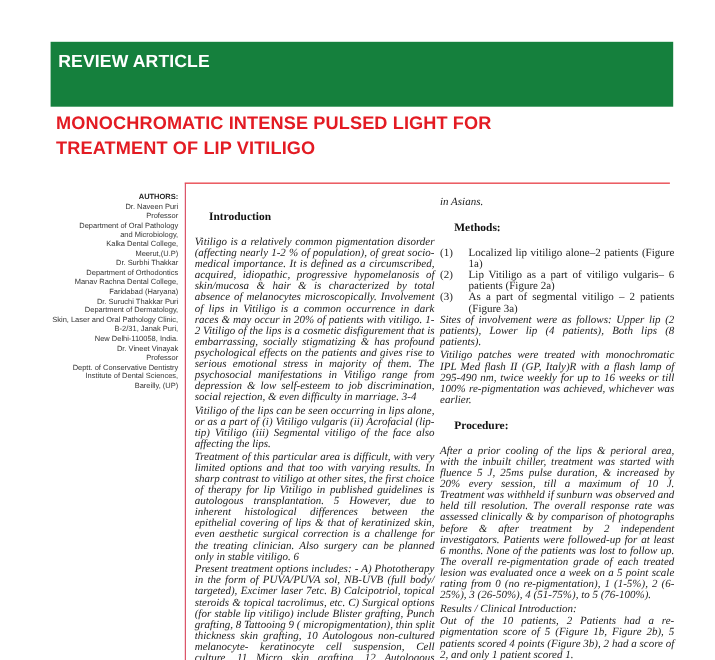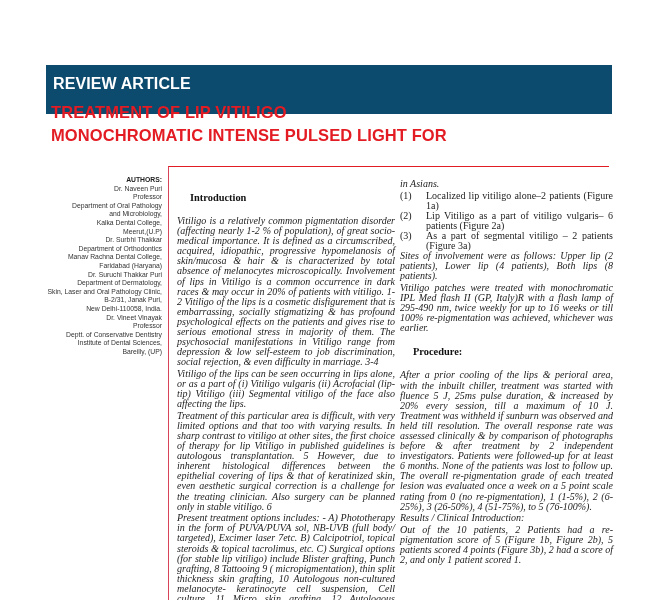--- a/index.html
+++ b/index.html
@@ -1,17 +1,17 @@
 <!DOCTYPE html>
 <html><head>
 <meta charset="utf-8">
 <style>
   html, body { margin:0; padding:0; }
   body { width:650px; height:600px; background:#ffffff; position:relative; overflow:hidden; }
-  .banner { position:absolute; left:46px; top:65px; width:566px; height:49px; background:#0c4a6e; }
+  .banner { position:absolute; left:46px; top:38px; width:566px; height:59px; background:#15803d; }
   .banner-label { position:absolute; left:7px; top:10px; color:#ffffff; font-family:"Liberation Sans", sans-serif; font-weight:bold; font-size:16px; letter-spacing:0.1px; }
   .title { position:absolute; left:51px; top:101px; width:450px; color:#e31b23; font-family:"Liberation Sans", sans-serif; font-weight:bold; font-size:16.5px; line-height:23px; letter-spacing:0.1px; }
   .authors { position:absolute; left:36px; top:176px; width:126px; text-align:right; font-family:"Liberation Sans", sans-serif; font-size:6.8px; line-height:8.6px; color:#333333; }
   .authors .heading { font-weight:bold; color:#222; }
   .frame { position:absolute; left:168px; top:166px; width:440px; height:440px; border-left:1.5px solid #d9435a; border-top:1.5px solid #e31b23; }
   .col { position:absolute; font-family:"Liberation Serif", serif; font-size:10px; line-height:10.1px; color:#222222; text-align:justify; }
   .col-left { left:177px; top:179px; width:218px; }
   .col-right { left:400px; top:179px; width:213px; }
   .col p { margin:0 0 1.5px 0;font-style:italic; }
   .col h3 { margin:13px; font-size:10.4px; font-weight:bold; line-height:11px; color:#111; }
@@ -20,22 +20,22 @@
   .col ol li .num { position:absolute; left:0; top:0; }
 </style>
 </head>
 <body>
 
 <div class="banner">
   <span class="banner-label">REVIEW ARTICLE</span>
 </div>
 
 <div class="title">
+  <div>MONOCHROMATIC INTENSE PULSED LIGHT FOR</div>
   <div>TREATMENT OF LIP VITILIGO</div>
-  <div>MONOCHROMATIC INTENSE PULSED LIGHT FOR</div>
 </div>
 
 <div class="authors">
   <div class="heading">AUTHORS:</div>
   <div>Dr. Naveen Puri</div>
   <div>Professor</div>
   <div>Department of Oral Pathology</div>
   <div>and Microbiology,</div>
   <div>Kalka Dental College,</div>
   <div>Meerut,(U.P)</div>
@@ -61,20 +61,21 @@
   <h3>Introduction</h3>
   <p>Vitiligo is a relatively common pigmentation disorder (affecting nearly 1-2 % of population), of great socio-medical importance. It is defined as a circumscribed, acquired, idiopathic, progressive hypomelanosis of skin/mucosa &amp; hair &amp; is characterized by total absence of melanocytes microscopically. Involvement of lips in Vitiligo is a common occurrence in dark races &amp; may occur in 20% of patients with vitiligo. 1-2 Vitiligo of the lips is a cosmetic disfigurement that is embarrassing, socially stigmatizing &amp; has profound psychological effects on the patients and gives rise to serious emotional stress in majority of them. The psychosocial manifestations in Vitiligo range from depression &amp; low self-esteem to job discrimination, social rejection, &amp; even difficulty in marriage. 3-4</p>
   <p>Vitiligo of the lips can be seen occurring in lips alone, or as a part of (i) Vitiligo vulgaris (ii) Acrofacial (lip-tip) Vitiligo (iii) Segmental vitiligo of the face also affecting the lips.</p>
   <p>Treatment of this particular area is difficult, with very limited options and that too with varying results.  In sharp contrast to vitiligo at other sites, the first choice of therapy for lip Vitiligo in published guidelines is autologous transplantation. 5 However, due to inherent histological differences between the epithelial covering of lips &amp; that of keratinized skin, even aesthetic surgical correction is a challenge for the treating clinician. Also surgery can be planned only in stable vitiligo. 6</p>
   <p>Present treatment options includes: - A) Phototherapy in the form of PUVA/PUVA sol, NB-UVB (full body/ targeted), Excimer laser 7etc. B) Calcipotriol, topical steroids &amp; topical tacrolimus, etc. C) Surgical options (for stable lip vitiligo) include Blister grafting, Punch grafting, 8 Tattooing 9 ( micropigmentation), thin split thickness skin grafting, 10 Autologous non-cultured melanocyte- keratinocyte cell suspension, Cell culture, 11 Micro skin grafting, 12 Autologous epidermal grafts 13 etc. Cosmetic Camouflage is an option for those not willing for the above options or those who fail to respond.</p>
 
 </div>
 
 <div class="col col-right">
   <p>in Asians.</p>
+  <h3>Methods:</h3>
   <ol>
     <li><span class="num">(1)</span><span>Localized lip vitiligo alone–2 patients (Figure 1a)</span></li>
     <li><span class="num">(2)</span><span>Lip Vitiligo as a part of vitiligo vulgaris– 6 patients (Figure 2a)</span></li>
     <li><span class="num">(3)</span><span>As a part of segmental vitiligo – 2 patients (Figure 3a)</span></li>
   </ol>
   <p>Sites of involvement were as follows:  Upper lip (2 patients), Lower lip (4 patients), Both lips (8 patients).</p>
   <p>Vitiligo patches were treated with monochromatic IPL Med flash II (GP, Italy)R with a flash lamp of 295-490 nm, twice weekly for up to 16 weeks or till 100% re-pigmentation was achieved, whichever was earlier.</p>
   <h3>Procedure:</h3>
   <p>After a prior cooling of the lips &amp; perioral area, with the inbuilt chiller, treatment was started with fluence 5 J, 25ms pulse duration, &amp; increased by 20% every session, till a maximum of 10 J. Treatment was withheld if sunburn was observed and held till resolution. The overall response rate was assessed clinically &amp; by comparison of photographs before &amp; after treatment by 2 independent investigators. Patients were followed-up for at least 6 months. None of the patients was lost to follow up. The overall re-pigmentation grade of each treated lesion was evaluated once a week on a 5 point scale rating from 0 (no re-pigmentation), 1 (1-5%), 2 (6-25%), 3 (26-50%), 4 (51-75%), to 5 (76-100%).</p>
   <p>Results / Clinical Introduction:</p>

